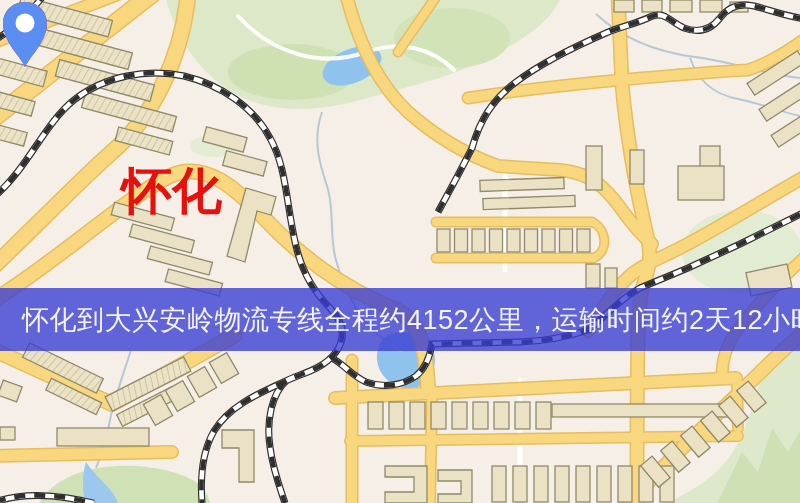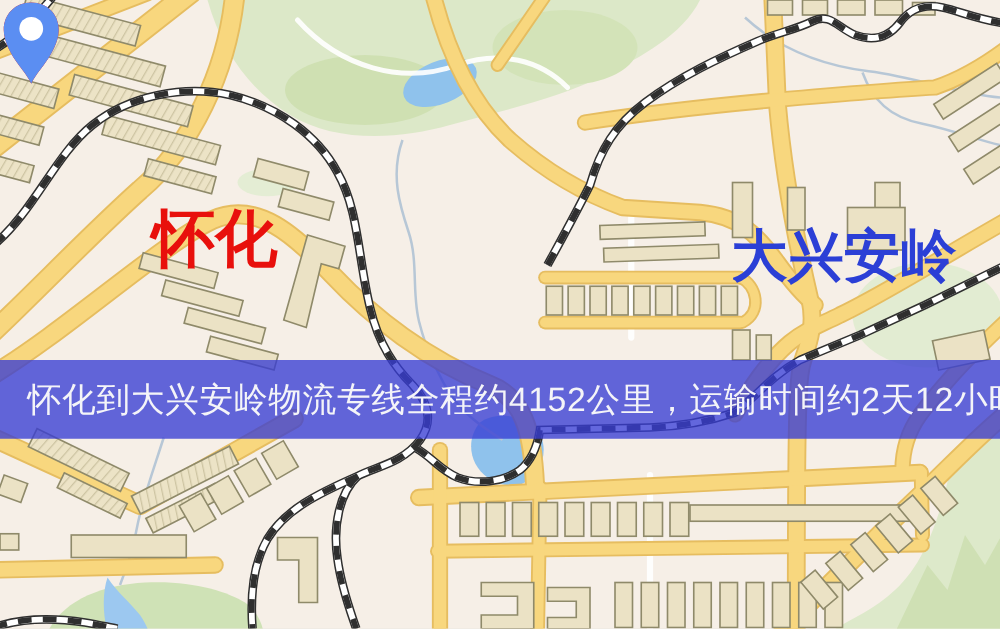--- a/index.html
+++ b/index.html
@@ -266,19 +266,18 @@
     <path d="M25 2 C12 2 3 11.5 3 24 C3 33 9 44 15 52 C20 58.5 23.5 63.5 25 67 C26.5 63.5 30 58.5 35 52 C41 44 47 33 47 24 C47 11.5 38 2 25 2 Z" fill="#f31a10"></path>
     <circle cx="25" cy="23" r="9.5" fill="#ffffff"></circle>
   </svg>
 
   <svg class="pin pin-dest" viewBox="0 0 50 70">
     <path d="M25 2 C12 2 3 11.5 3 24 C3 33 9 44 15 52 C20 58.5 23.5 63.5 25 67 C26.5 63.5 30 58.5 35 52 C41 44 47 33 47 24 C47 11.5 38 2 25 2 Z" fill="#5b8ef2"></path>
     <circle cx="25" cy="23" r="9.5" fill="#ffffff"></circle>
   </svg>
 
   <div class="city-label origin-label">怀化</div>
-  <div class="city-label dest-label">大兴安岭</div>
 
   <div class="banner">
     <span>怀化到大兴安岭物流专线全程约4152公里，运输时间约2天12小时.</span>
   </div>
 
 </div>
 
 </body></html>

